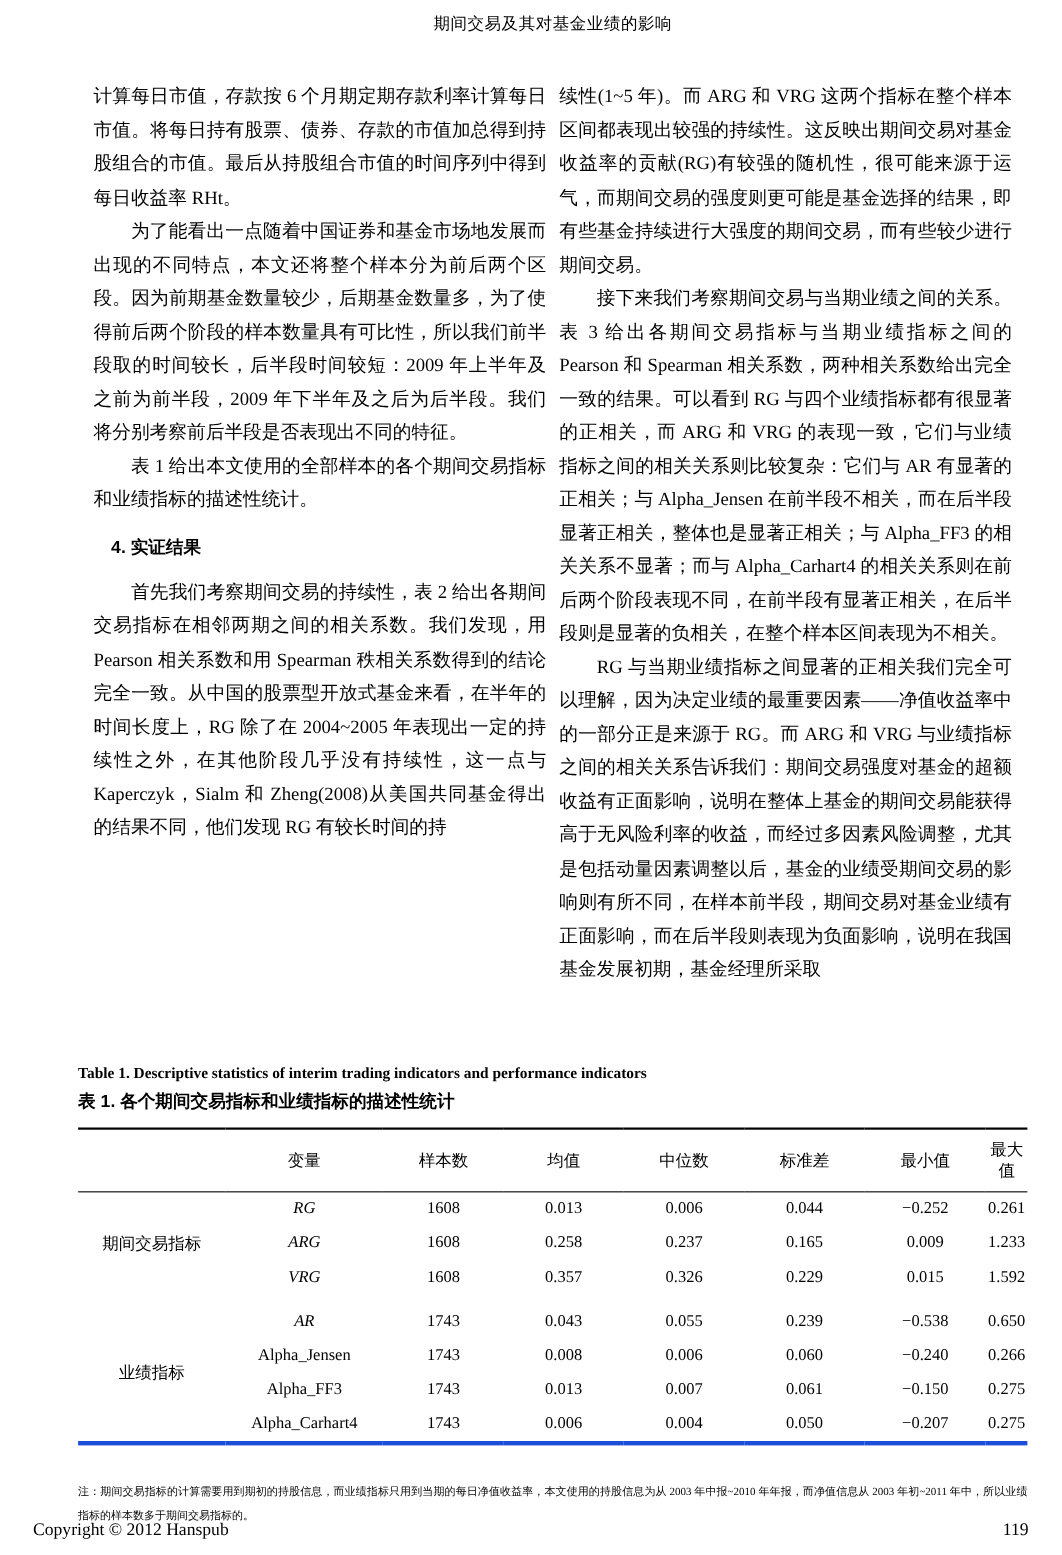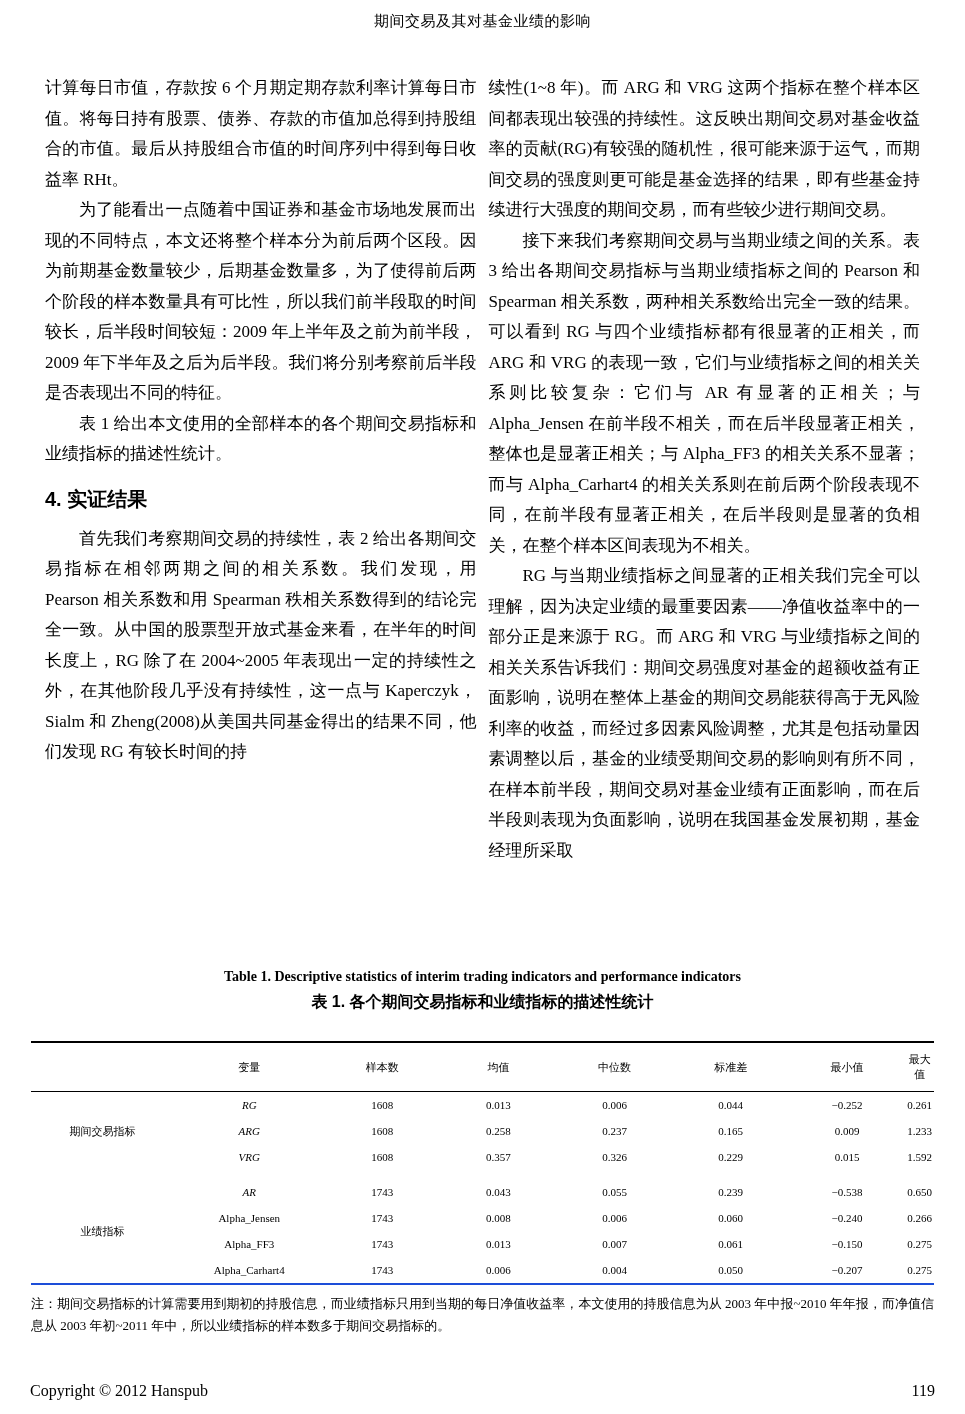--- a/index.html
+++ b/index.html
@@ -6,20 +6,21 @@
   .page {
     position: relative;
     width: 965px;
     height: 1414px;
     margin: 0 auto;
     background: #ffffff;
     color: #000;
     font-family: "Liberation Serif", serif;
     box-sizing: border-box;
     overflow: hidden;
+    padding-left: 40px;
   }
   .running-head {
     padding-top: 12px;
     text-align: center;
     font-size: 15px;
     letter-spacing: 0.5px;
   }
   .columns {
     display: flex;
     gap: 12px;
@@ -31,55 +32,55 @@
   .col {
     flex: 1 1 0;
     font-size: 17px;
     line-height: 30.5px;
     text-align: justify;
   }
   .col p { margin: 0; text-indent: 2em; }
   .col p.no-indent { text-indent: 0; }
   .section-heading {
     font-family: "Liberation Sans", sans-serif;
-    font-size: 20px;
+    font-size: 16px;
     font-weight: bold;
-    margin: 16px 0 12px 0;
+    margin: 16px 0 12px 16px;
     line-height: 26px;
   }
   .table-block { padding: 0 31px; margin-top: 14px; }
-  .caption { text-align: center; font-weight: bold; line-height: 20px; }
+  .caption { font-weight: bold; line-height: 20px; }
   .caption-en { font-size: 14px; font-family: "Liberation Serif", serif; }
   .caption-zh { font-size: 16px; font-family: "Liberation Sans", sans-serif; margin-top: 5px; }
   table.desc-table {
     width: 100%;
     border-collapse: collapse;
-    margin-top: 29px;
-    font-size: 11px;
+    margin-top: 13px;
+    font-size: 15px;
     border-top: 2px solid #000;
-    border-bottom: 2px solid #1d4ed8;
+    border-bottom: 4px solid #1d4ed8;
   }
   table.desc-table th {
     font-weight: normal;
     border-bottom: 1px solid #000;
     padding: 9px 2px;
     text-align: center;
   }
   table.desc-table td {
     text-align: center;
     padding: 7px 2px;
   }
   td.group-label { text-align: center; vertical-align: middle; }
   td.var {}
   td.italic { font-style: italic; }
   tr.group-gap td { padding-top: 16px; }
   .table-note {
     padding: 0 31px;
-    margin-top: 8px;
-    font-size: 13px;
+    margin-top: 32px;
+    font-size: 10px;
     line-height: 22px;
     text-align: justify;
   }
   .footer {
     position: absolute;
     left: 30px;
     right: 30px;
     bottom: 14px;
     display: flex;
     justify-content: space-between;
@@ -96,21 +97,21 @@
 
   <div class="columns">
     <div class="col">
       <p class="no-indent">计算每日市值，存款按 6 个月期定期存款利率计算每日市值。将每日持有股票、债券、存款的市值加总得到持股组合的市值。最后从持股组合市值的时间序列中得到每日收益率 RHt。</p>
       <p>为了能看出一点随着中国证券和基金市场地发展而出现的不同特点，本文还将整个样本分为前后两个区段。因为前期基金数量较少，后期基金数量多，为了使得前后两个阶段的样本数量具有可比性，所以我们前半段取的时间较长，后半段时间较短：2009 年上半年及之前为前半段，2009 年下半年及之后为后半段。我们将分别考察前后半段是否表现出不同的特征。</p>
       <p>表 1 给出本文使用的全部样本的各个期间交易指标和业绩指标的描述性统计。</p>
       <h2 class="section-heading">4. 实证结果</h2>
       <p>首先我们考察期间交易的持续性，表 2 给出各期间交易指标在相邻两期之间的相关系数。我们发现，用 Pearson 相关系数和用 Spearman 秩相关系数得到的结论完全一致。从中国的股票型开放式基金来看，在半年的时间长度上，RG 除了在 2004~2005 年表现出一定的持续性之外，在其他阶段几乎没有持续性，这一点与 Kaperczyk，Sialm 和 Zheng(2008)从美国共同基金得出的结果不同，他们发现 RG 有较长时间的持</p>
     </div>
     <div class="col">
-      <p class="no-indent">续性(1~8 年)。而 ARG 和 VRG 这两个指标在整个样本区间都表现出较强的持续性。这反映出期间交易对基金收益率的贡献(RG)有较强的随机性，很可能来源于运气，而期间交易的强度则更可能是基金选择的结果，即有些基金持续进行大强度的期间交易，而有些较少进行期间交易。</p>
+      <p class="no-indent">续性(1~5 年)。而 ARG 和 VRG 这两个指标在整个样本区间都表现出较强的持续性。这反映出期间交易对基金收益率的贡献(RG)有较强的随机性，很可能来源于运气，而期间交易的强度则更可能是基金选择的结果，即有些基金持续进行大强度的期间交易，而有些较少进行期间交易。</p>
       <p>接下来我们考察期间交易与当期业绩之间的关系。表 3 给出各期间交易指标与当期业绩指标之间的 Pearson 和 Spearman 相关系数，两种相关系数给出完全一致的结果。可以看到 RG 与四个业绩指标都有很显著的正相关，而 ARG 和 VRG 的表现一致，它们与业绩指标之间的相关关系则比较复杂：它们与 AR 有显著的正相关；与 Alpha_Jensen 在前半段不相关，而在后半段显著正相关，整体也是显著正相关；与 Alpha_FF3 的相关关系不显著；而与 Alpha_Carhart4 的相关关系则在前后两个阶段表现不同，在前半段有显著正相关，在后半段则是显著的负相关，在整个样本区间表现为不相关。</p>
       <p>RG 与当期业绩指标之间显著的正相关我们完全可以理解，因为决定业绩的最重要因素——净值收益率中的一部分正是来源于 RG。而 ARG 和 VRG 与业绩指标之间的相关关系告诉我们：期间交易强度对基金的超额收益有正面影响，说明在整体上基金的期间交易能获得高于无风险利率的收益，而经过多因素风险调整，尤其是包括动量因素调整以后，基金的业绩受期间交易的影响则有所不同，在样本前半段，期间交易对基金业绩有正面影响，而在后半段则表现为负面影响，说明在我国基金发展初期，基金经理所采取</p>
     </div>
   </div>
 
   <div class="table-block">
     <div class="caption caption-en">Table 1. Descriptive statistics of interim trading indicators and performance indicators</div>
     <div class="caption caption-zh">表 1. 各个期间交易指标和业绩指标的描述性统计</div>
 
     <table class="desc-table">

